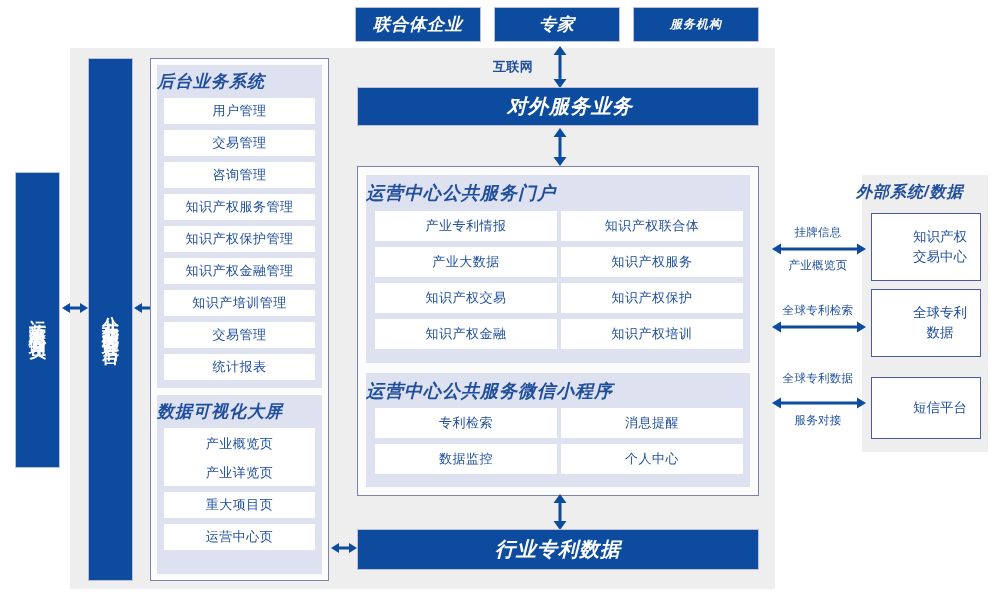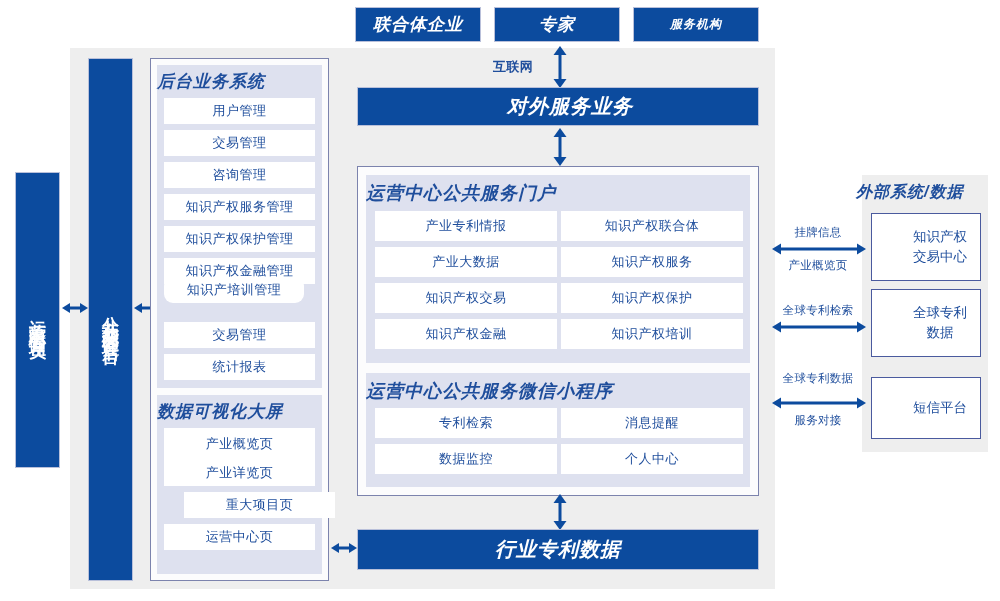--- a/index.html
+++ b/index.html
@@ -189,42 +189,42 @@
     </div>
   <div class="abs cell" style="left:164px; top:194px; width:151px; height:26px;">
     <span>知识产权服务管理</span>
     </div>
   <div class="abs cell" style="left:164px; top:226px; width:151px; height:26px;">
     <span>知识产权保护管理</span>
     </div>
   <div class="abs cell" style="left:164px; top:258px; width:151px; height:26px;">
     <span>知识产权金融管理</span>
     </div>
-  <div class="abs cell" style="left:164px; top:277px; width:140px; height:26px;border-radius:9px;">
+  <div class="abs cell" style="left:164px; top:290px; width:151px; height:26px;">
     <span>知识产培训管理</span>
     </div>
   <div class="abs cell" style="left:164px; top:322px; width:151px; height:26px;">
     <span>交易管理</span>
     </div>
   <div class="abs cell" style="left:164px; top:354px; width:151px; height:26px;">
     <span>统计报表</span>
     </div>
 
   <div class="abs lav-panel" style="left:157px; top:395px; width:165px; height:179px;"></div>
   <div class="abs panel-title" style="left:157px; top:397px; width:165px; height:28px; font-size:17px;">
     <span>数据可视化大屏</span>
   </div>
 
   <div class="abs cell" style="left:164px; top:428px; width:151px; height:32px;">
     <span>产业概览页</span>
     </div>
   <div class="abs cell" style="left:164px; top:460px; width:151px; height:26px;">
     <span>产业详览页</span>
     </div>
-  <div class="abs cell" style="left:164px; top:492px; width:151px; height:26px;margin-left:20px;">
+  <div class="abs cell" style="left:164px; top:492px; width:151px; height:26px;">
     <span>重大项目页</span>
     </div>
   <div class="abs cell" style="left:164px; top:524px; width:151px; height:26px;">
     <span>运营中心页</span>
     </div>
 
   <div class="abs arrow-h" style="left:331px; top:540px; width:26px; height:16px;">
     <svg width="26" height="16" viewBox="0 0 26 16">
       <line x1="5" y1="8" x2="21" y2="8" stroke="#0c4b9e" stroke-width="3"></line>
       <polygon points="0,8 8,3 8,13" fill="#0c4b9e"></polygon>

